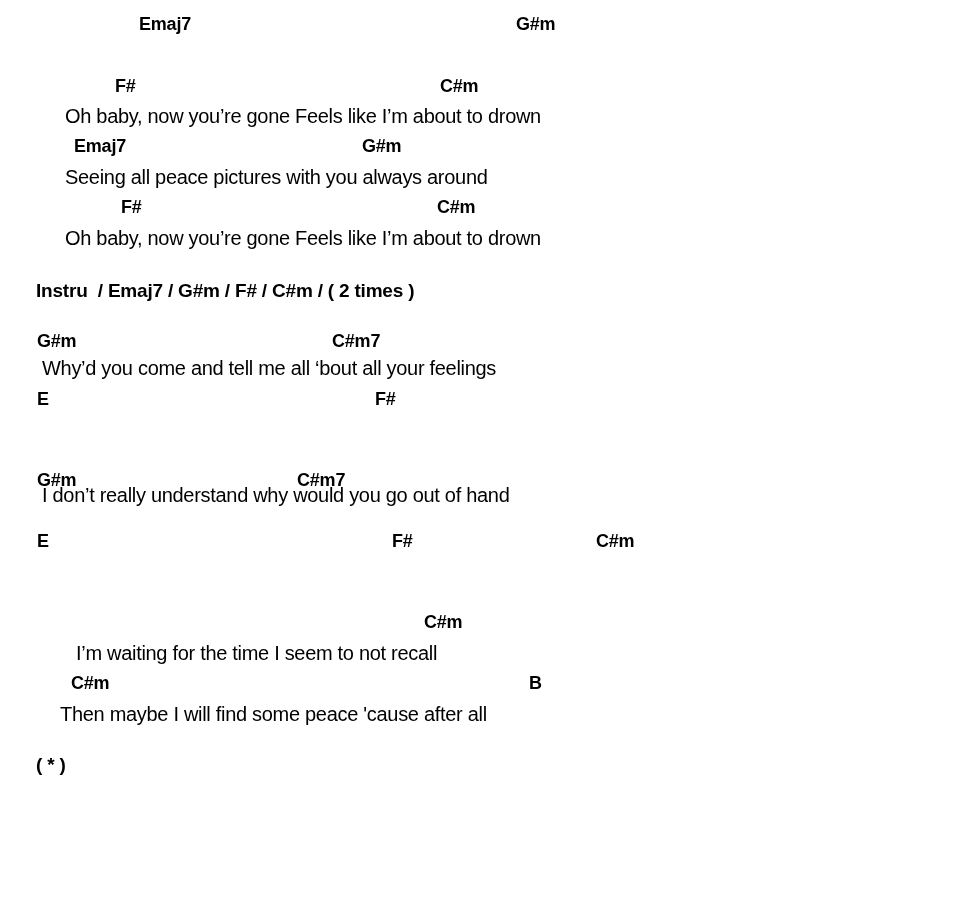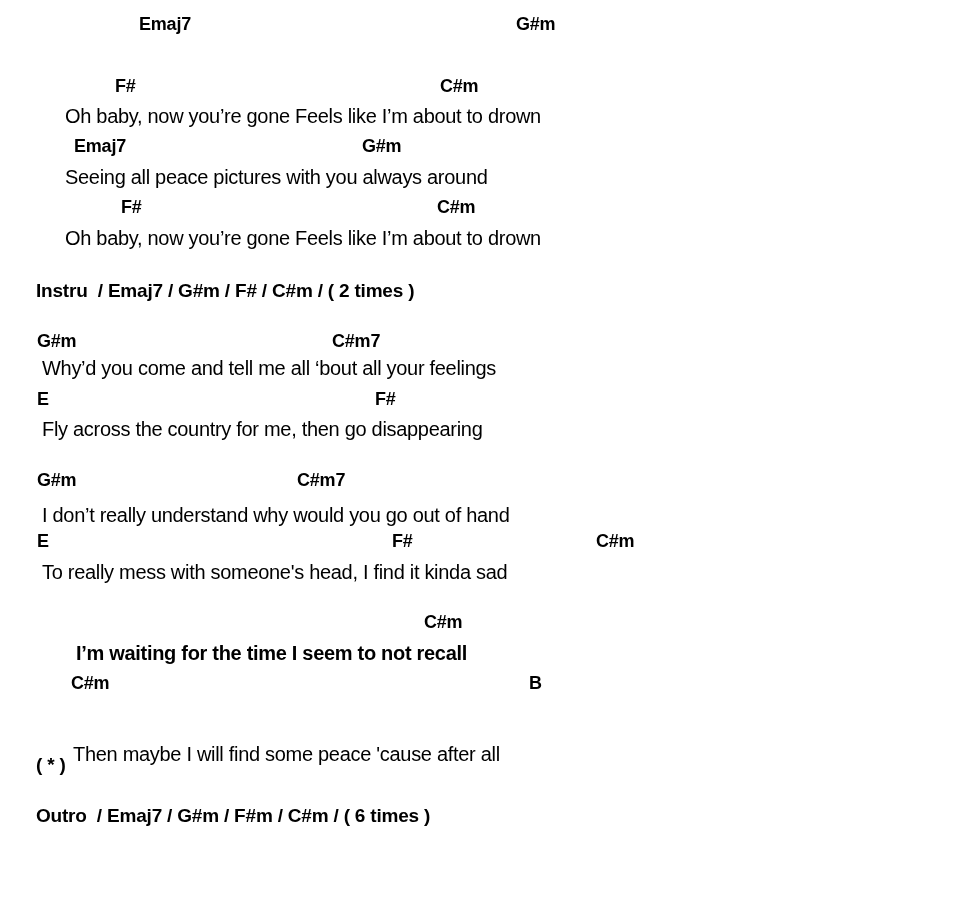--- a/index.html
+++ b/index.html
@@ -56,24 +56,21 @@
     <div class="line" style="top: 76px;"><span class="chord" style="left: 115px;">F#</span><span class="chord" style="left: 440px;">C#m</span></div>
     <div class="line" style="top: 105px;"><span class="lyric" style="left: 65px;">Oh baby, now you’re gone Feels like I’m about to drown</span></div>
     <div class="line" style="top: 136px;"><span class="chord" style="left: 74px;">Emaj7</span><span class="chord" style="left: 362px;">G#m</span></div>
     <div class="line" style="top: 166px;"><span class="lyric" style="left: 65px;">Seeing all peace pictures with you always around</span></div>
     <div class="line" style="top: 197px;"><span class="chord" style="left: 121px;">F#</span><span class="chord" style="left: 437px;">C#m</span></div>
     <div class="line" style="top: 227px;"><span class="lyric" style="left: 65px;">Oh baby, now you’re gone Feels like I’m about to drown</span></div>
     <div class="line" style="top: 280px;"><span class="section" style="left: 36px; text-align: right;">Instru  / Emaj7 / G#m / F# / C#m / ( 2 times )</span></div>
     <div class="line" style="top: 331px;"><span class="chord" style="left: 37px;">G#m</span><span class="chord" style="left: 332px;">C#m7</span></div>
     <div class="line" style="top: 357px; padding-left: 31px;"><span class="lyric" style="left: 42px;">Why’d you come and tell me all ‘bout all your feelings</span></div>
     <div class="line" style="top: 389px;"><span class="chord" style="left: 37px;">E</span><span class="chord" style="left: 375px;">F#</span></div>
-    <div class="line" style="top: 418px;"><span class="lyric" style="left: 42px;">Fly across the country for me, then go disappearing</span></div>
     <div class="line" style="top: 470px;"><span class="chord" style="left: 37px;">G#m</span><span class="chord" style="left: 297px;">C#m7</span></div>
-    <div class="line" style="top: 504px;"><span class="lyric" style="left: 42px;">I don’t really understand why would you go out of hand</span></div>
+    <div class="line" style="top: 484px;"><span class="lyric" style="left: 42px;">I don’t really understand why would you go out of hand</span></div>
     <div class="line" style="top: 531px;"><span class="chord" style="left: 37px;">E</span><span class="chord" style="left: 392px;">F#</span><span class="chord" style="left: 596px;">C#m</span></div>
-    <div class="line" style="top: 561px;"><span class="lyric" style="left: 42px;">To really mess with someone's head, I find it kinda sad</span></div>
     <div class="line" style="top: 612px;"><span class="chord" style="left: 424px;">C#m</span></div>
-    <div class="line" style="top: 642px;"><span class="lyric" style="left: 76px; font-weight: bold;">I’m waiting for the time I seem to not recall</span></div>
+    <div class="line" style="top: 642px;"><span class="lyric" style="left: 76px;">I’m waiting for the time I seem to not recall</span></div>
     <div class="line" style="top: 673px;"><span class="chord" style="left: 71px;">C#m</span><span class="chord" style="left: 529px;">B</span></div>
-    <div class="line" style="top: 703px;"><span class="lyric" style="left: 73px; margin-top: 40px;">Then maybe I will find some peace 'cause after all</span></div>
+    <div class="line" style="top: 703px;"><span class="lyric" style="left: 60px;">Then maybe I will find some peace 'cause after all</span></div>
     <div class="line" style="top: 754px;"><span class="section" style="left: 36px;">( * )</span></div>
-    <div class="line" style="top: 805px;"><span class="section" style="left: 36px;">Outro  / Emaj7 / G#m / F#m / C#m / ( 6 times )</span></div>
   </main>
 
 </body></html>

